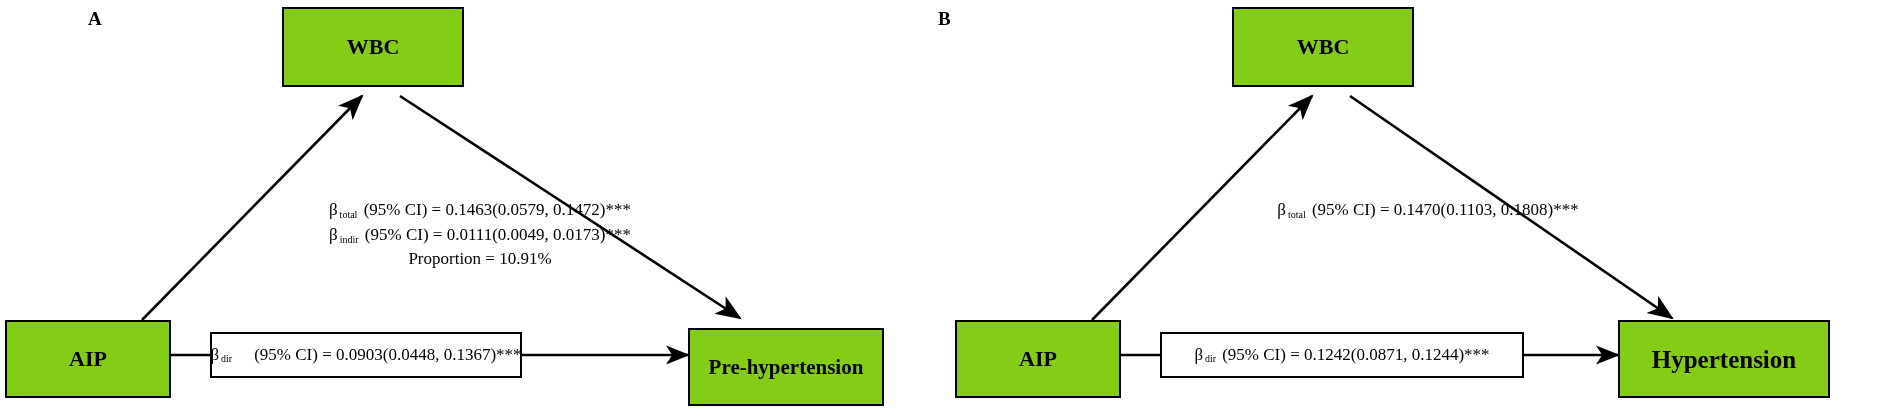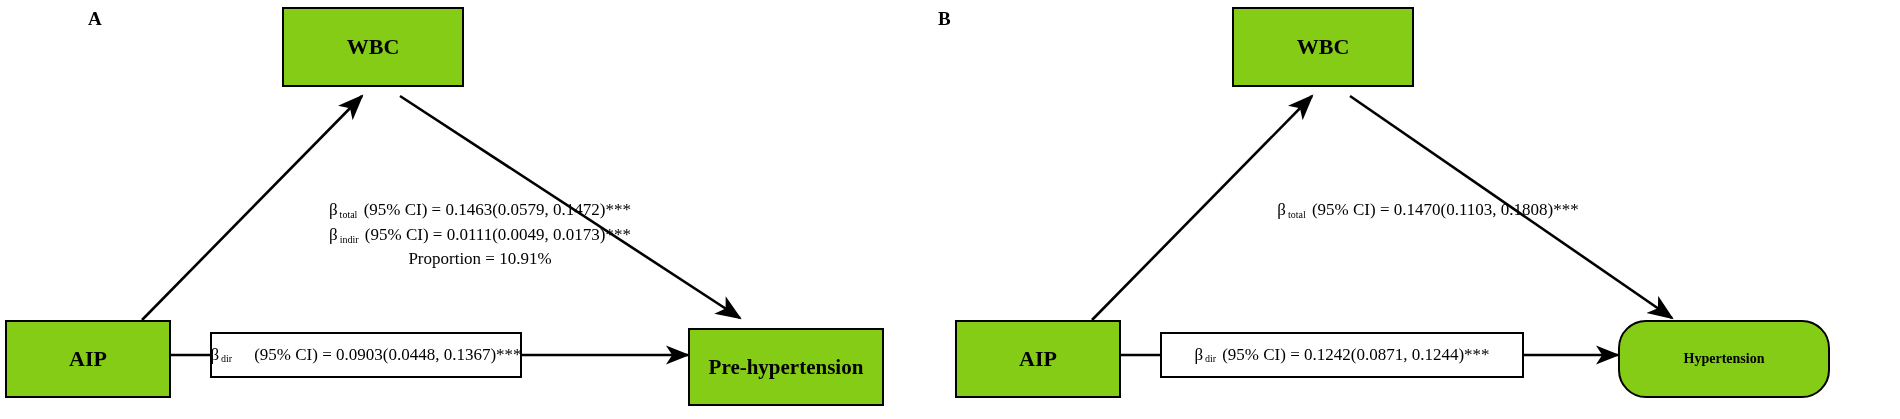--- a/index.html
+++ b/index.html
@@ -169,21 +169,21 @@
       <line x1="171" y1="355" x2="210" y2="355" stroke="#000" stroke-width="2.4"></line>
       <line x1="573" y1="355" x2="668" y2="355" stroke="#000" stroke-width="2.4" marker-end="url(#arrB3)"></line>
     </svg>
 
     <div class="panel-label" style="left:-12px; top:8px;">B</div>
 
     <div class="node-box" style="left:282px; top:7px; width:182px; height:80px;">WBC</div>
 
     <div class="node-box" style="left:5px; top:320px; width:166px; height:78px;">AIP</div>
 
-    <div class="node-box" style="left:668px; top:320px; width:212px; height:78px; font-size:14px;border-radius:28px;">Hypertension</div>
+    <div class="node-box" style="left:668px; top:320px; width:212px; height:78px; font-size:25px;">Hypertension</div>
 
     <div class="stat-block" style="left:178px; top:198px; width:600px;">
       <span class="stat-line">
         <span class="beta">β</span><span class="sub">total</span>
         <span>(95% CI) = 0.1470(0.1103, 0.1808)***</span>
       </span>
     </div>
 
     <div class="path-box" style="left:210px; top:332px; width:364px; height:46px;">
       <span class="beta">β</span>

